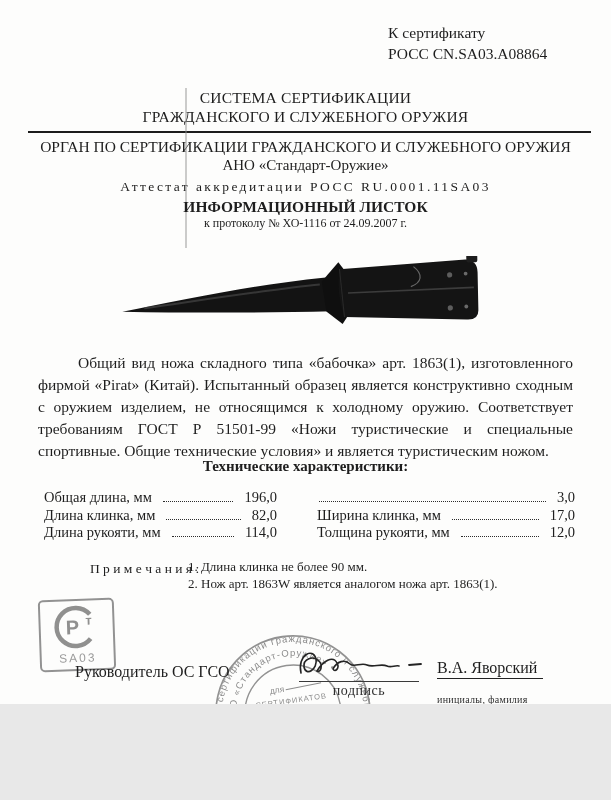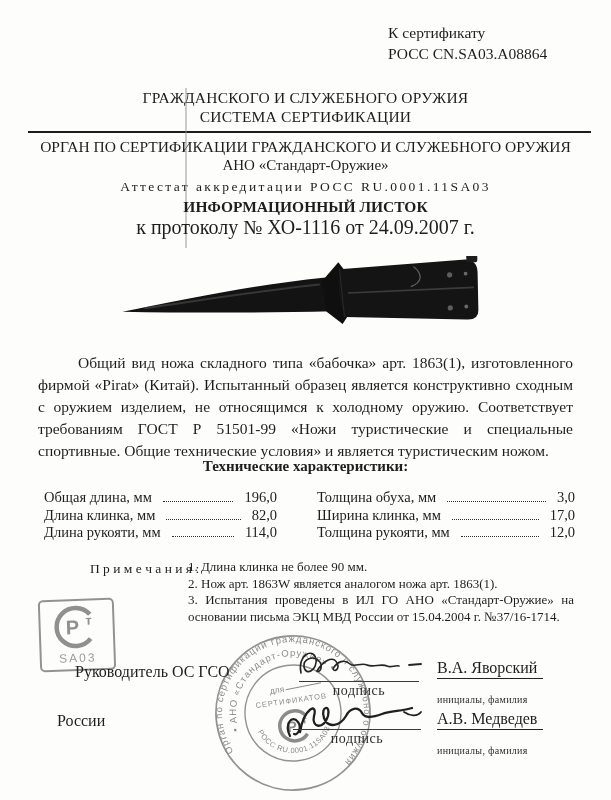--- a/index.html
+++ b/index.html
@@ -1,31 +1,31 @@
 <!DOCTYPE html>
 <html><head>
 <meta charset="utf-8">
 <style>
   html,body{margin:0;padding:0;background:#e8e8e8;}
   .page{
-    position:relative;width:611px;height:800px;margin:0 auto;
+    position:relative;width:611px;height:704px;margin:0 auto;
     background:#fdfdfc;overflow:hidden;
     font-family:"Liberation Serif","DejaVu Serif",serif;
     color:#1e1e1e;
   }
   .abs{position:absolute;}
   
   .cert-ref{left:388px;top:22px;font-size:15.5px;line-height:21px;}
   .sys-block{left:0;top:88px;width:100%;text-align:center;font-size:15.5px;line-height:19px;letter-spacing:.2px;}
   .head-rule{left:28px;right:20px;top:131px;border-top:2px solid #1c1c1c;height:0;}
   .org-block{left:0;top:137px;width:100%;text-align:center;font-size:15.5px;line-height:19px;}
   .org-line2{font-size:15px;}
   .accred{font-size:13.5px;letter-spacing:2.4px;margin-top:2px;}
   .doc-title{left:0;top:198px;width:100%;text-align:center;font-size:15.5px;font-weight:700;line-height:18px;}
-  .doc-sub{left:0;top:216px;width:100%;text-align:center;font-size:20px;}
+  .doc-sub{left:0;top:216px;width:100%;text-align:center;font-size:12px;}
   .scan-line{left:185px;top:88px;width:1.5px;height:160px;background:#8d8d8d;opacity:.45;}
   
   .knife{left:118px;top:256px;width:364px;height:76px;filter:blur(.4px);}
   
   .desc{left:38px;top:352px;width:535px;font-size:15.5px;line-height:22px;text-align:justify;text-indent:40px;}
   
   .spec-title{left:0;top:458px;width:100%;text-align:center;font-size:15px;font-weight:700;}
   .specs{left:44px;top:489px;width:534px;display:flex;font-size:14.5px;line-height:17.5px;}
   .col-l{width:233px;}
   .col-r{width:258px;margin-left:40px;}
@@ -58,22 +58,22 @@
 <body>
 
 <div class="page">
 
   <div class="abs cert-ref">
     <div>К сертификату</div>
     <div>РОСС CN.SA03.A08864</div>
   </div>
 
   <div class="abs sys-block">
+    <div>СИСТЕМА СЕРТИФИКАЦИИ</div>
     <div>ГРАЖДАНСКОГО И СЛУЖЕБНОГО ОРУЖИЯ</div>
-    <div>СИСТЕМА СЕРТИФИКАЦИИ</div>
   </div>
   <div class="abs head-rule"></div>
   <div class="abs org-block">
     <div>ОРГАН ПО СЕРТИФИКАЦИИ ГРАЖДАНСКОГО И СЛУЖЕБНОГО ОРУЖИЯ</div>
     <div class="org-line2">АНО «Стандарт-Оружие»</div>
     <div class="accred">Аттестат аккредитации РОСС RU.0001.11SA03</div>
   </div>
   <div class="abs scan-line"></div>
 
   <div class="abs doc-title">ИНФОРМАЦИОННЫЙ ЛИСТОК</div>
@@ -112,42 +112,40 @@
           <span>82,0</span>
       </div>
       <div class="spec-row">
         <span>Длина рукояти, мм</span>
           <span class="leader"></span>
           <span>114,0</span>
       </div>
     </div>
     <div class="col-r">
       <div class="spec-row">
-        <span>Толщина обуха, мм</span>
           <span class="leader"></span>
           <span>3,0</span>
       </div>
       <div class="spec-row">
         <span>Ширина клинка, мм</span>
           <span class="leader"></span>
           <span>17,0</span>
       </div>
       <div class="spec-row">
         <span>Толщина рукояти, мм</span>
           <span class="leader"></span>
           <span>12,0</span>
       </div>
     </div>
   </div>
 
   <div class="abs notes-label">П р и м е ч а н и я :</div>
   <div class="abs notes-items">
     <div>1. Длина клинка не более 90 мм.</div>
     <div>2. Нож арт. 1863W является аналогом ножа арт. 1863(1).</div>
-    <div class="note-just">3. Испытания проведены в ИЛ ГО АНО «Стандарт-Оружие» на основании письма ЭКЦ МВД России от 15.04.2004 г. №37/16-1714.</div>
   </div>
 
   <svg class="abs square-stamp" viewBox="0 0 78 76">
     <rect x="2" y="2" width="74" height="70" rx="4" fill="none" stroke="#808080" stroke-width="2"></rect>
     <g transform="translate(38,29)">
       <path d="M14.5,-12.2 A19,19 0 1 0 14.5,12.2" fill="none" stroke="#7d7d7d" stroke-width="4.5"></path>
       <text class="stamp-txt" x="-10" y="7" font-size="20" font-weight="bold" fill="#7d7d7d">Р</text>
       <text class="stamp-txt" x="10" y="-2" font-size="13" font-weight="bold" fill="#7d7d7d">т</text>
     </g>
     <text class="stamp-txt" x="39" y="64" text-anchor="middle" font-size="12" letter-spacing="2" fill="#8a8a8a">SA03</text>

